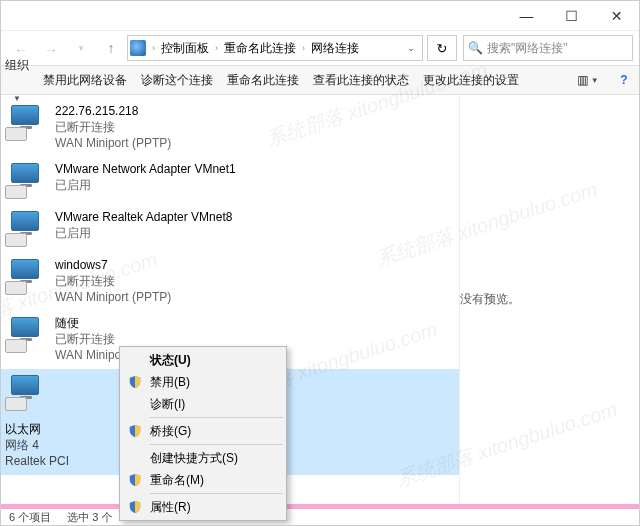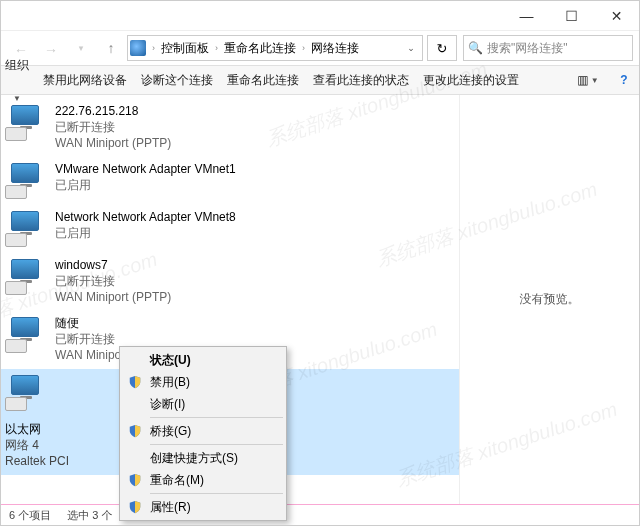--- a/index.html
+++ b/index.html
@@ -25,22 +25,22 @@
   .row { display: flex; align-items: flex-start; padding: 4px 4px 6px 4px; gap: 10px; }
   .row.selected { background: #cce8ff; flex-direction: column; }
   .nic-icon { width: 40px; height: 38px; position: relative; flex-shrink: 0; }
   .monitor { position: absolute; top: 2px; left: 6px; width: 28px; height: 20px; background: linear-gradient(#4aa3e0,#2c6aa0); border: 1px solid #2c6aa0; border-radius: 2px; }
   .monitor::after { content:""; position:absolute; bottom:-5px; left:8px; width:12px; height:3px; background:#888; border-radius:1px; }
   .plug { position:absolute; bottom:0; left:0; width:22px; height:14px; background:#e8e8e8; border:1px solid #aaa; border-radius:2px; }
   .row .txt { font-size: 12px; line-height: 16px; color: #222; }
   .row .txt .l1 { color: #000; }
   .row .txt .l2, .row .txt .l3 { color: #666; }
   .row.selected .txt .l2, .row.selected .txt .l3 { color: #444; }
-  .preview { width: 180px; border-left: 1px solid #eee; display: flex; align-items: center; justify-content: center; font-size: 12px; color: #555; }
-  .statusbar { height: 22px; border-top: 1px solid #f9a8d4; display: flex; align-items: center; font-size: 11px; color: #444; padding: 0 8px; gap: 16px; }
+  .preview { width: 180px; border-left: 1px solid #eee; display: flex; align-items: center; justify-content: flex-start; font-size: 12px; color: #555; }
+  .statusbar { height: 22px; border-top: 5px solid #f9a8d4; display: flex; align-items: center; font-size: 11px; color: #444; padding: 0 8px; gap: 16px; }
   .ctxmenu { position: absolute; left: 118px; top: 345px; width: 168px; background: #f2f2f2; border: 1px solid #b8b8b8; box-shadow: 3px 3px 6px rgba(0,0,0,0.25); padding: 2px; font-size: 12px; z-index: 10; }
   .ctxmenu .mi { height: 22px; display: flex; align-items: center; padding-left: 28px; color: #000; position: relative; }
   .ctxmenu .mi.dis { color: #9a9a9a; }
   .ctxmenu .msep { height: 1px; background: #d0d0d0; margin: 2px 1px 2px 28px; }
   .ctxmenu .shield { position: absolute; left: 6px; width: 14px; height: 14px; }
   .shield svg { width: 14px; height: 14px; }
   .cp-icon { width:16px; height:16px; background: radial-gradient(circle at 40% 40%, #7cc0ff, #1a5fa0); border-radius:2px; margin-right:4px; }
   .watermark { position:absolute; color:rgba(0,0,0,0.06); font-size:20px; transform: rotate(-18deg); pointer-events:none; font-style: italic; }
 </style>
 </head>
@@ -122,21 +122,21 @@
         <div class="l3"></div>
       </div>
     </div>
 
     <div class="row">
       <div class="nic-icon">
           <div class="monitor"></div>
           <div class="plug"></div>
         </div>
       <div class="txt">
-        <div class="l1">Network Network Adapter VMnet8</div>
+        <div class="l1">VMware Realtek Adapter VMnet8</div>
         <div class="l2">已启用</div>
         <div class="l3"></div>
       </div>
     </div>
 
     <div class="row">
       <div class="nic-icon">
           <div class="monitor"></div>
           <div class="plug"></div>
         </div>

